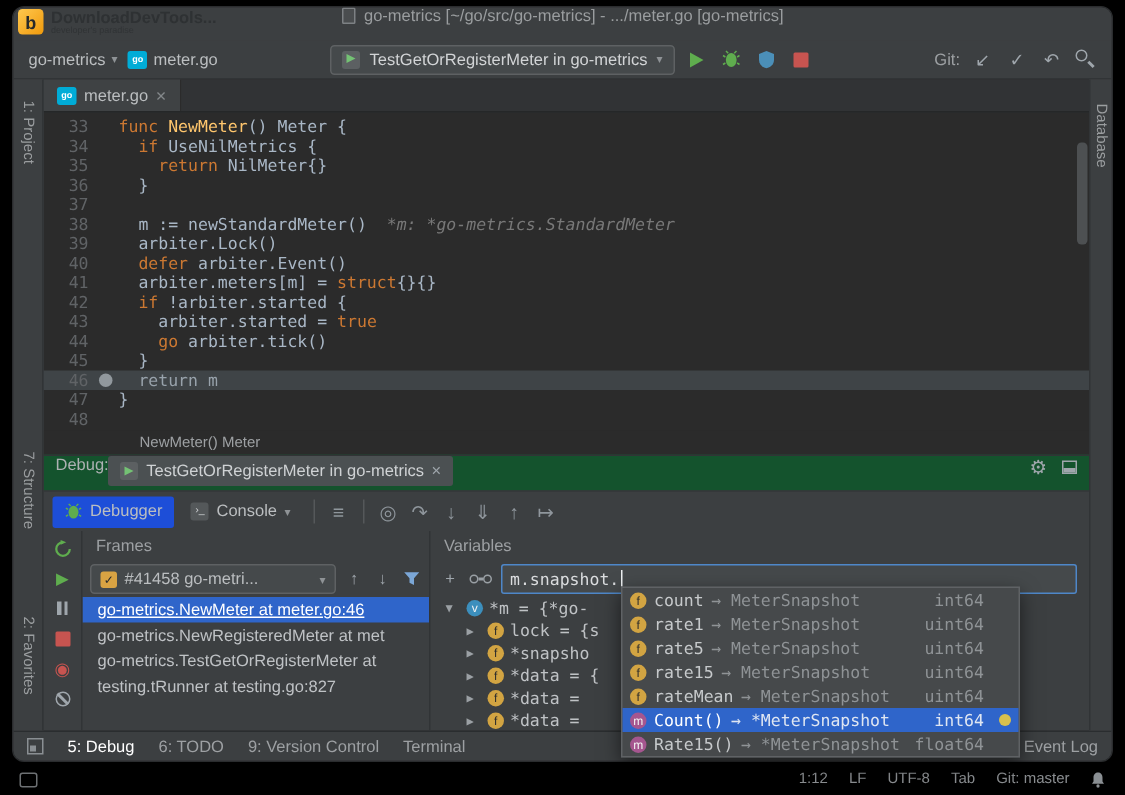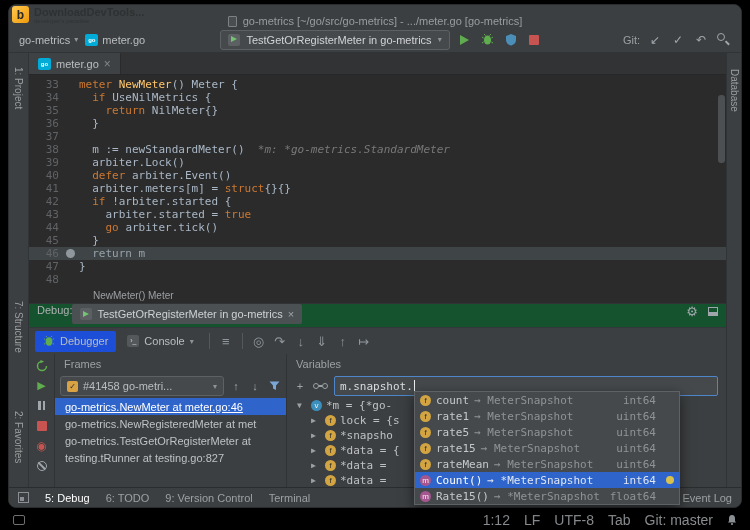--- a/index.html
+++ b/index.html
@@ -12,21 +12,21 @@
     flex-direction:column; border:1px solid #2a2c2e; }
 
   
   .titlebar { height:22px; flex:none; position:relative; background:#3c3f41; }
   .watermark { position:absolute; left:3px; top:1px; display:flex; gap:5px; z-index:6; }
   .wm-logo { width:17px; height:17px; border-radius:3px;
     background:linear-gradient(135deg,#ffc84f,#f09a0c); color:#27292b;
     font-weight:bold; font-size:12px; display:flex; align-items:center; justify-content:center; }
   .wm-title { font-size:11px; font-weight:bold; color:#2e3133; line-height:12px; }
   .wm-sub { font-size:6px; color:#303335; }
-  .title-center { position:absolute; inset:0; display:flex; align-items:flex-end;
+  .title-center { position:absolute; inset:0; display:flex; align-items:flex-start;
     justify-content:center; gap:6px; }
   .file-ico { width:9px; height:11px; border:1px solid #7d8184; border-radius:1px;
     background:#4a4d4f; }
   .title-text { font-size:11px; color:#9a9d9f; }
 
   
   .toolbar { height:26px; flex:none; display:flex; align-items:center; gap:7px;
     padding:0 10px; border-bottom:1px solid #313436; }
   .tb-item { display:flex; align-items:center; gap:4px; font-size:11px; color:#bbbec0; }
   .chev { font-size:8px; color:#8f9396; }
@@ -169,21 +169,21 @@
   .prow.sel .bulb { visibility:visible; }
 
   
   .statusbar { height:20px; flex:none; background:#3c3f41; border-top:1px solid #2a2d2f;
     display:flex; align-items:center; gap:16px; padding:0 9px; font-size:11px; color:#9da0a3; }
   .sw-ico { width:11px; height:11px; border:1px solid #8a8f93; position:relative; flex:none; }
   .sw-ico:after { content:""; position:absolute; left:1px; bottom:1px; width:4px; height:4px; background:#8a8f93; }
   .sbtn.active { color:#ffffff; }
 
   .infobar { position:absolute; left:8px; top:511px; width:734px; height:17px;
-    display:flex; align-items:center; padding:0 5px; font-size:14px; color:#8a8d90; }
+    display:flex; align-items:center; padding:0 5px; font-size:10px; color:#8a8d90; }
   .qa-ico { width:12px; height:10px; border:1px solid #6d7073; border-radius:2px; }
   .info-right { margin-left:auto; display:flex; align-items:center; gap:14px; }
 </style>
 </head>
 <body>
 
 <div class="window">
 
   <div class="titlebar">
     <div class="watermark">
@@ -259,21 +259,21 @@
           <span>meter.go</span>
           <span class="close">×</span>
         </div>
       </div>
 
       <div class="editor">
         <div id="code-area">
             <div class="crow">
               <span class="ln">33</span>
               <span class="bp"></span>
-              <span class="ct"><span class="tok-kw">meter </span><span class="tok-fn">NewMeter</span><span class="tok-pl">() Meter {</span></span>
+              <span class="ct"><span class="tok-kw">func </span><span class="tok-fn">NewMeter</span><span class="tok-pl">() Meter {</span></span>
             </div>
             <div class="crow">
               <span class="ln">34</span>
               <span class="bp"></span>
               <span class="ct">  <span class="tok-kw">if </span><span class="tok-pl">UseNilMetrics {</span></span>
             </div>
             <div class="crow">
               <span class="ln">35</span>
               <span class="bp"></span>
               <span class="ct">    <span class="tok-kw">return </span><span class="tok-pl">NilMeter{}</span></span>

